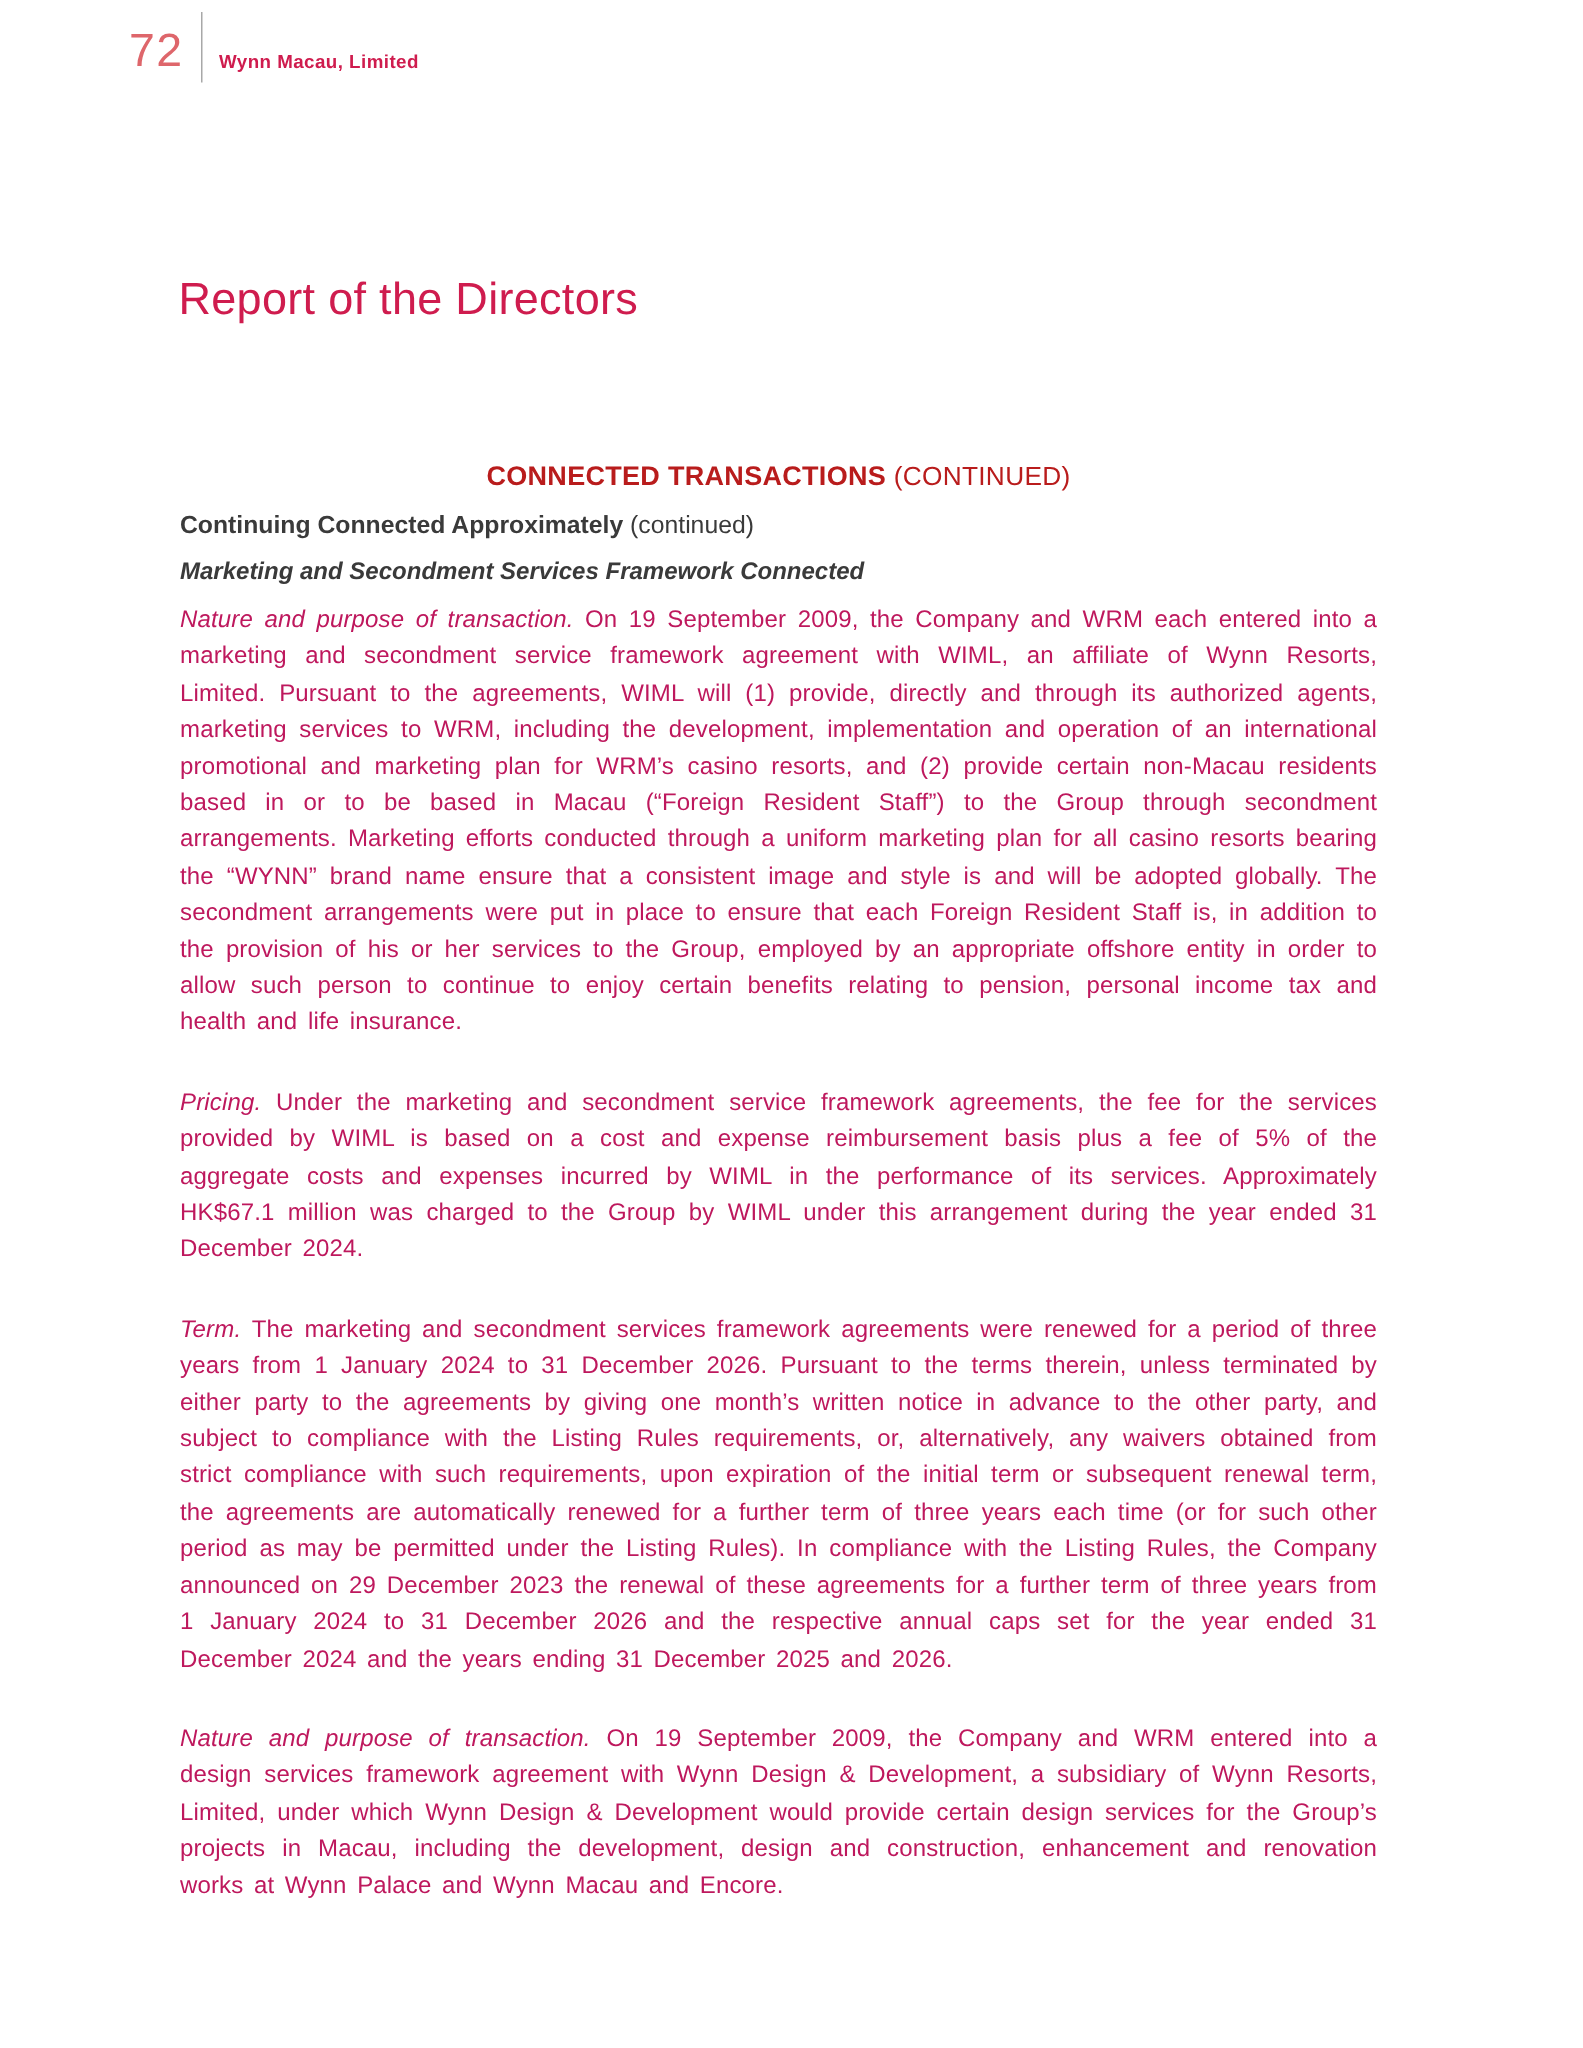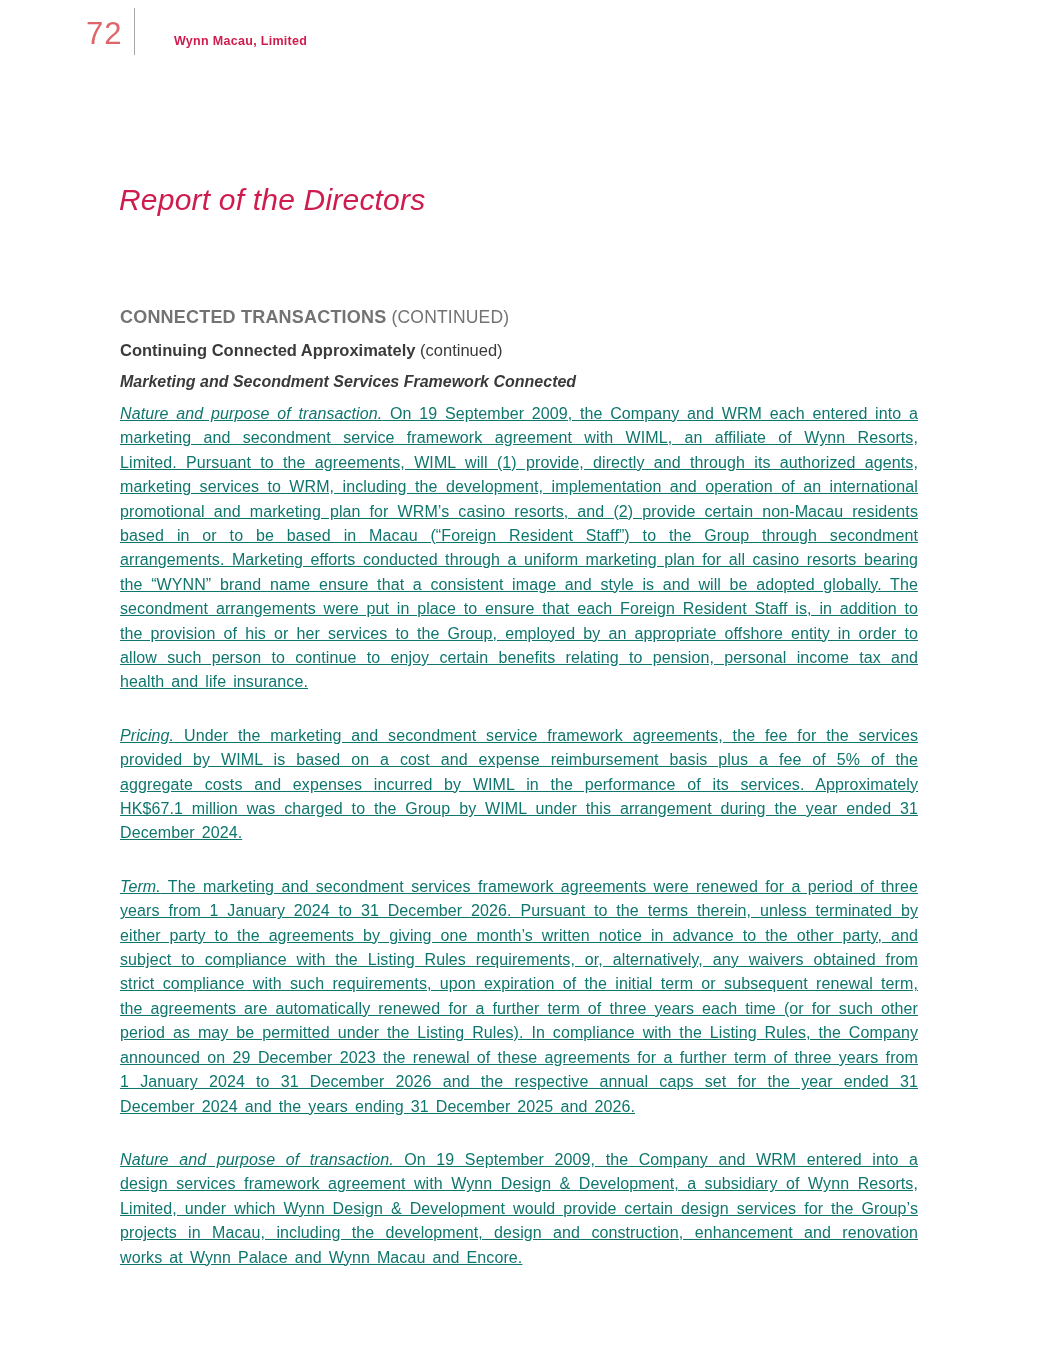--- a/index.html
+++ b/index.html
@@ -33,51 +33,50 @@
     background: #a8a8a8;
   }
   .brand {
     position: absolute;
     left: 146px;
     top: 34px;
     font-size: 12.5px;
     color: #cf1c4e;
     font-weight: 700;
     letter-spacing: 0.3px;
-    margin-left: 28px;
   }
 
   
   .report-title {
     position: absolute;
     left: 119px;
     top: 162px;
     font-size: 30px;
     line-height: 1.2;
     color: #cf1c4e;
     font-weight: 500;
     letter-spacing: 0.2px;
-    font-style: italic;
   }
 
   
   .content {
     position: absolute;
     left: 120px;
     top: 308px;
     width: 798px;
     color: #3b3b3b;
   }
   .section-heading {
     margin: 0 0 13px 0;
     font-size: 18px;
     line-height: 1.1;
-    color: #737373;
+    color: #b91c1c;
     font-weight: 700;
     letter-spacing: 0.2px;
+    text-align: center;
   }
   .section-heading .suffix {
     font-weight: 400;
     font-size: 17.5px;
   }
   .section-subheading {
     margin: 0 0 12px 0;
     font-size: 16.5px;
     line-height: 1.15;
     color: #3a3a3a;
@@ -92,24 +91,23 @@
     line-height: 1.2;
     color: #3a3a3a;
     font-weight: 700;
     font-style: italic;
   }
   .body-para {
     margin: 0 0 29px 0;
     font-size: 16px;
     line-height: 24.4px;
     text-align: justify;
-    color: #0f766e;
+    color: #be185d;
     word-spacing: 2.5px;
     letter-spacing: 0.1px;
-    text-decoration: underline;
   }
   .body-para .lead {
     font-style: italic;
   }
   .body-para:last-child { margin-bottom: 0; }
 </style>
 </head>
 <body>
 
 <div class="page">

